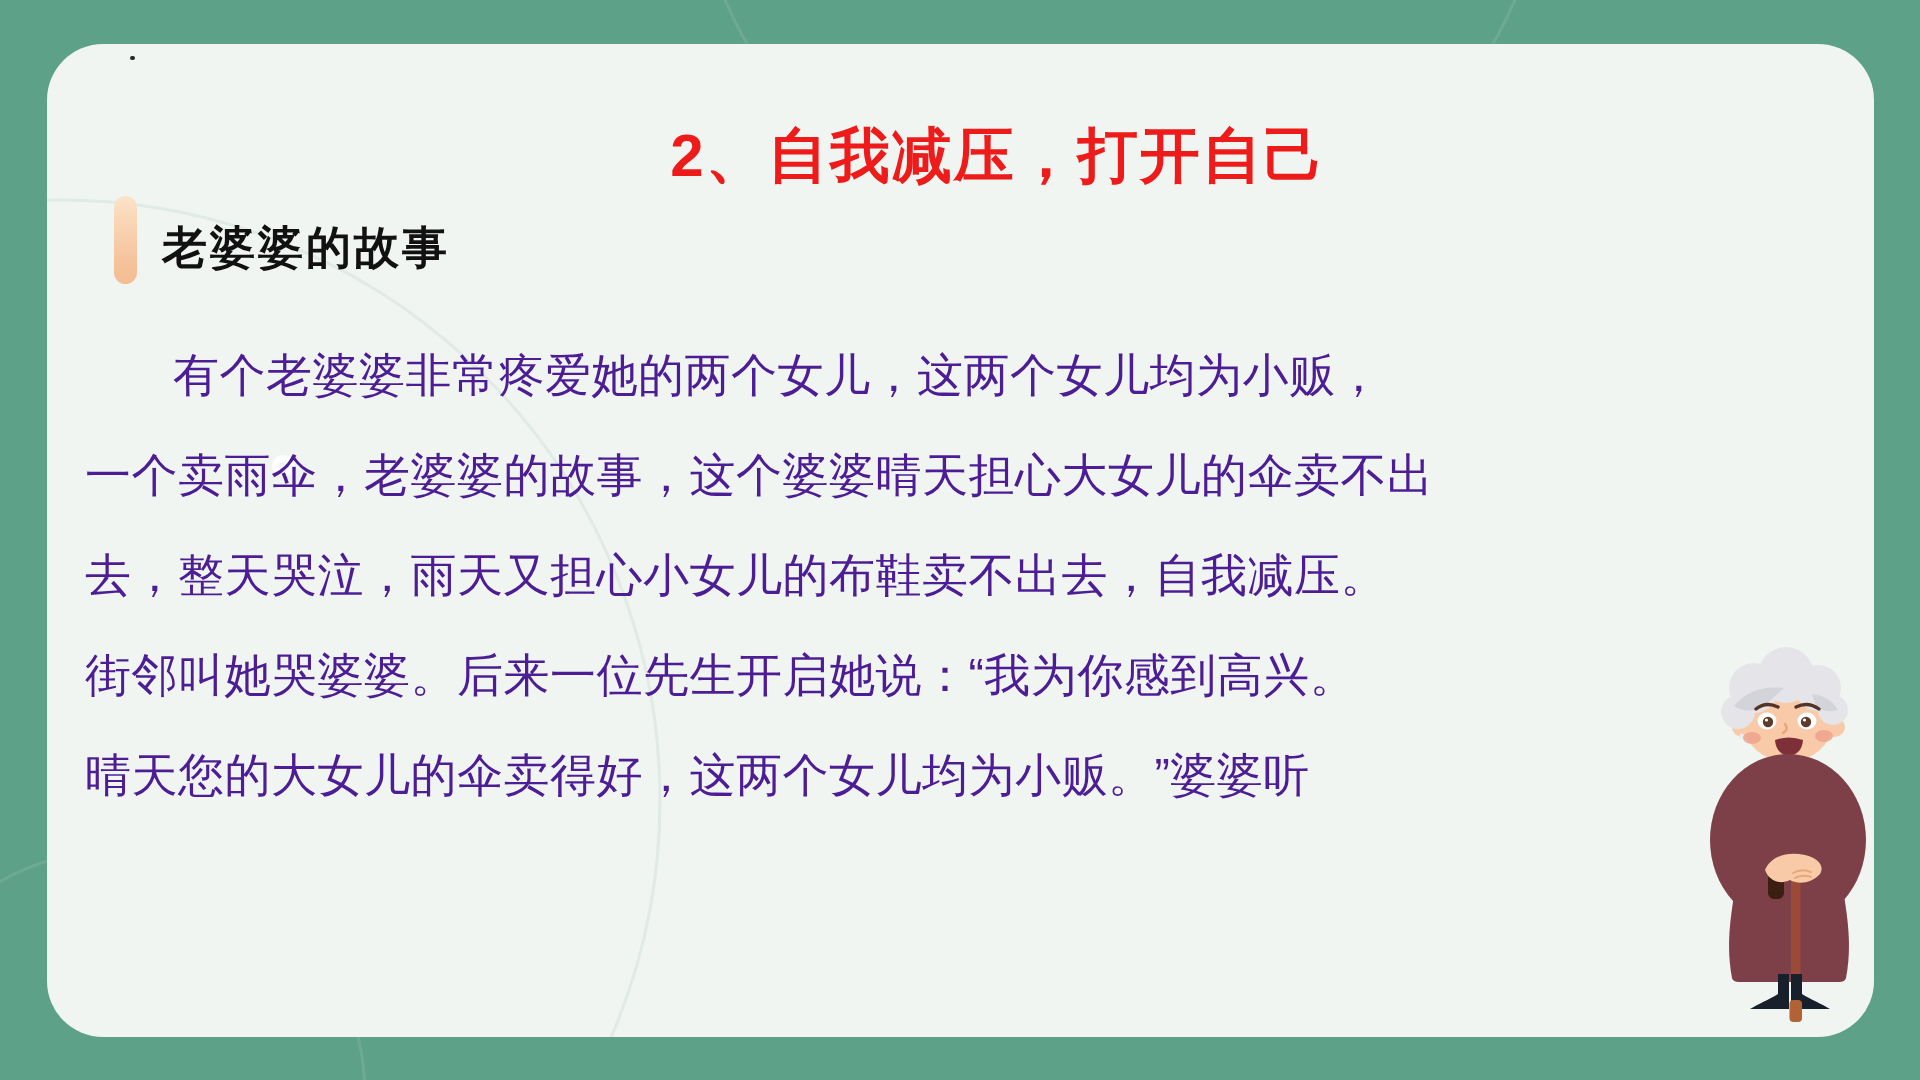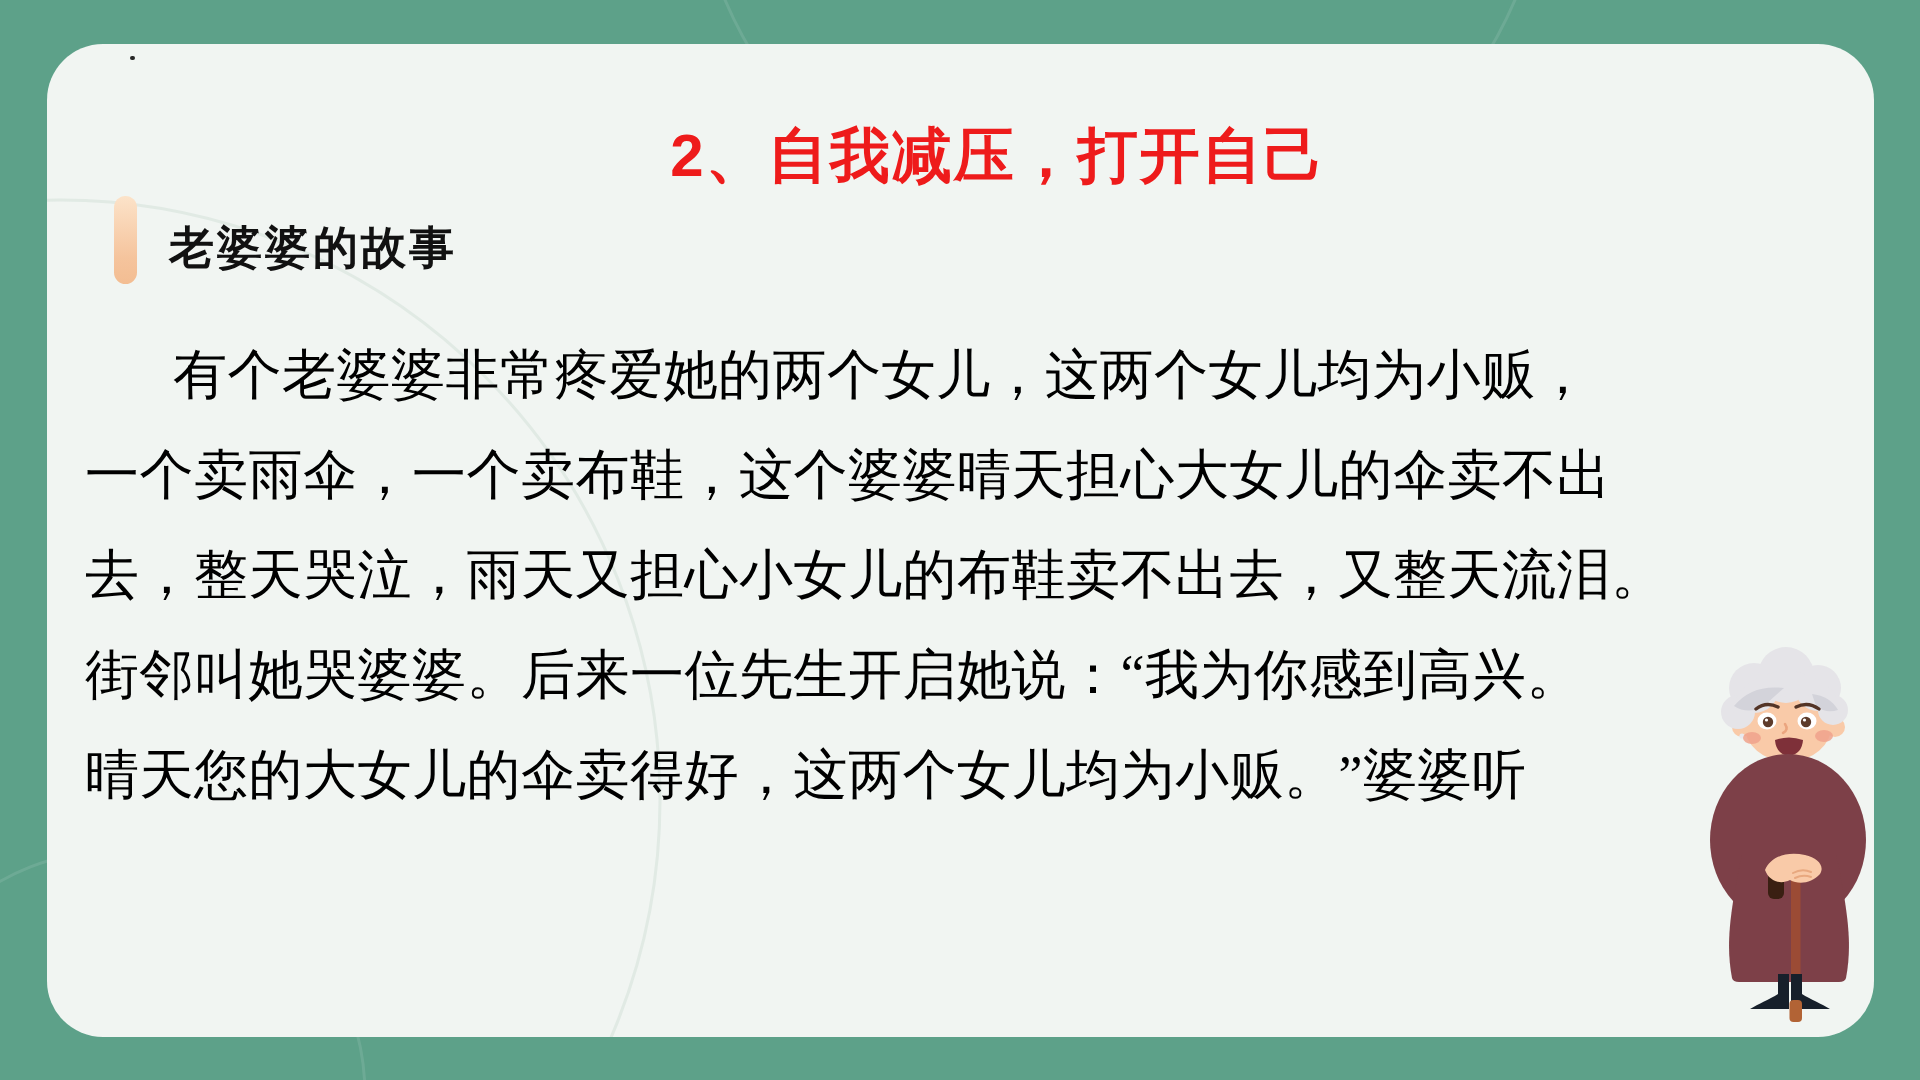--- a/index.html
+++ b/index.html
@@ -46,36 +46,35 @@
 
   .subtitle-row {
     position:absolute; left:114px; top:196px;
     display:flex; align-items:flex-end;
   }
   .accent-bar {
     width:23px; height:88px; border-radius:12px;
     background:linear-gradient(180deg,#fce3c9 0%,#f5c49d 70%,#f3bd92 100%);
   }
   .subtitle-label {
-    margin-left:32px; margin-bottom:6px;
+    margin-left:25px; margin-bottom:6px;
     font-family:"DejaVu Serif", serif;
     font-size:45px; font-weight:700; color:#111;
     letter-spacing:3px;
     white-space:nowrap;
   }
 
   .story {
     position:absolute; left:85px; top:325px; width:1340px;
   }
   .story-line {
     height:100px; line-height:100px;
-    font-size:54px; letter-spacing:.5px;
-    color:#000000; white-space:nowrap;
+    font-size:46px; letter-spacing:.5px;
+    color:#4c1d95; white-space:nowrap;
     font-weight:500;
-    font-family:Liberation Serif, serif;
   }
   .story-line.first { text-indent:88px; }
 
   .grandma {
     position:absolute; left:1692px; top:644px;
     width:186px; height:386px;
   }
 </style>
 </head>
 <body>
@@ -100,22 +99,22 @@
 
   <h1 class="title">2、自我减压，打开自己</h1>
 
   <div class="subtitle-row">
     <div class="accent-bar"></div>
     <div class="subtitle-label">老婆婆的故事</div>
   </div>
 
   <div class="story">
     <div class="story-line first">有个老婆婆非常疼爱她的两个女儿，这两个女儿均为小贩，</div>
-    <div class="story-line">一个卖雨伞，一个卖布鞋，这个婆婆晴天担心大女儿的伞卖不出</div>
-    <div class="story-line">去，整天哭泣，雨天又担心小女儿的布鞋卖不出去，又整天流泪。</div>
+    <div class="story-line">一个卖雨伞，老婆婆的故事，这个婆婆晴天担心大女儿的伞卖不出</div>
+    <div class="story-line">去，整天哭泣，雨天又担心小女儿的布鞋卖不出去，自我减压。</div>
     <div class="story-line">街邻叫她哭婆婆。后来一位先生开启她说：“我为你感到高兴。</div>
     <div class="story-line">晴天您的大女儿的伞卖得好，这两个女儿均为小贩。”婆婆听</div>
   </div>
 
   <svg class="grandma" viewBox="0 0 186 386">
 
     <g>
       <circle cx="50" cy="83" r="10" fill="#f9caa8"></circle>
       <circle cx="143" cy="83" r="10" fill="#f9caa8"></circle>
       <circle cx="50" cy="92" r="2.6" fill="#e9e9ee"></circle>

